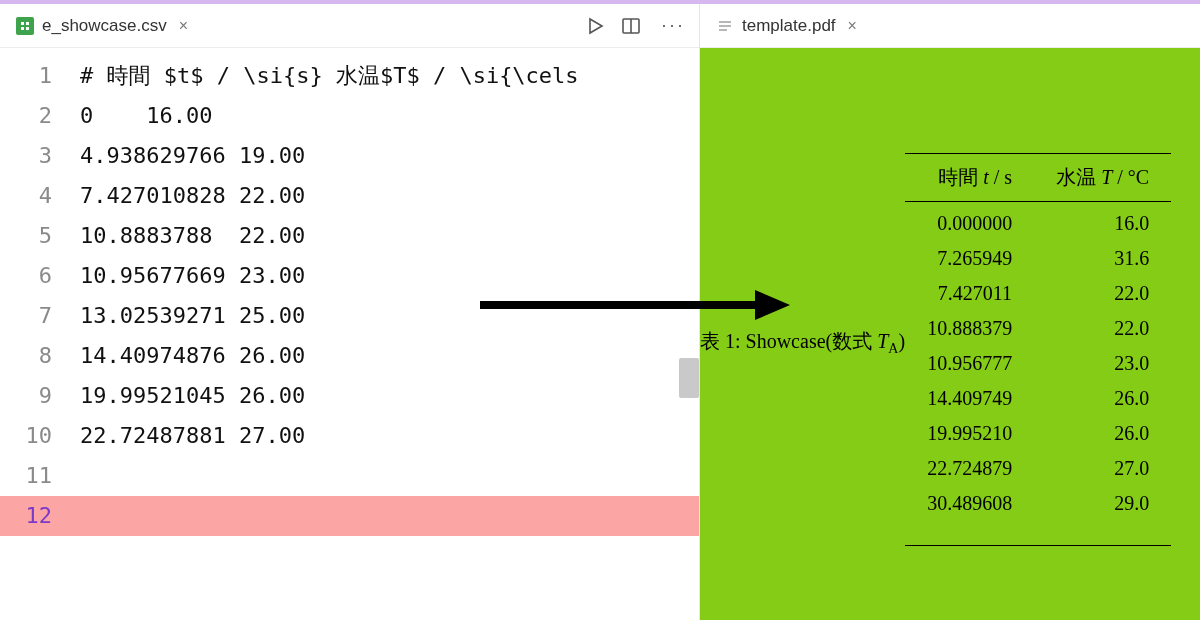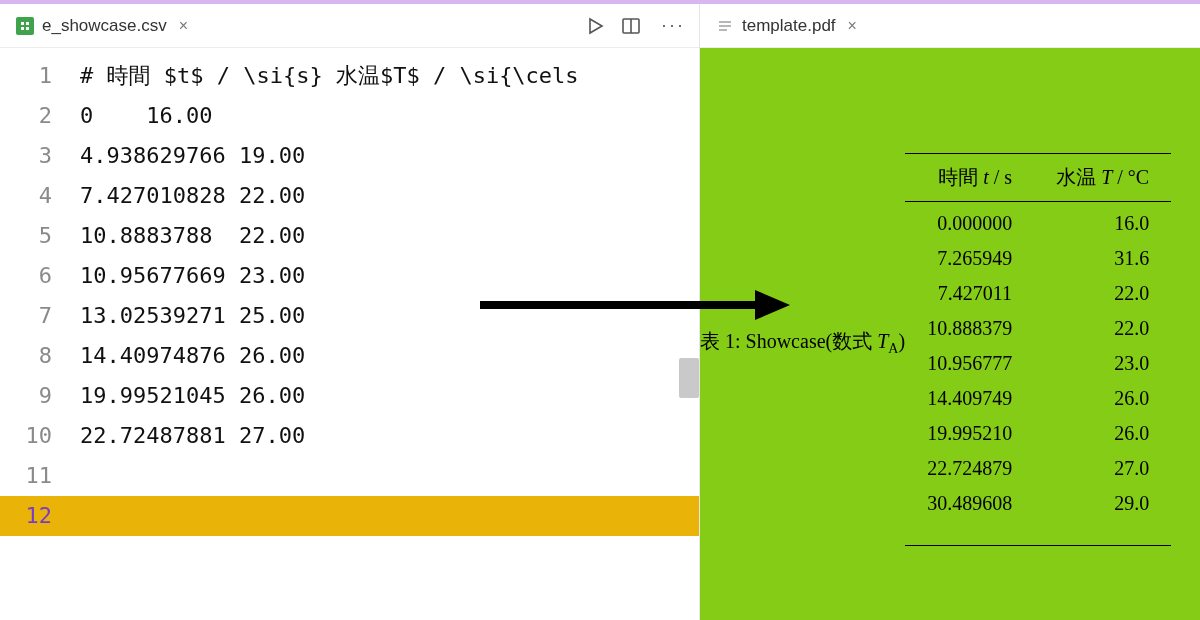--- a/index.html
+++ b/index.html
@@ -19,21 +19,21 @@
   .tabbar-spacer { flex: 1; }
   .tabbar-actions { display: flex; align-items: center; gap: 16px; color: #6f6f6f; }
   .icon-btn { width: 20px; height: 20px; display: inline-flex; align-items: center; justify-content: center; cursor: pointer; }
   .icon-btn svg { width: 18px; height: 18px; stroke: #555; fill: none; stroke-width: 1.6; }
   .ellipsis { font-size: 18px; letter-spacing: 2px; color: #555; cursor: pointer; padding: 0 4px; }
 
   .editor { flex: 1; position: relative; font-family: "Menlo", "Consolas", monospace; font-size: 22px; line-height: 40px; padding-top: 8px; }
   .editor-line { display: flex; align-items: baseline; height: 40px; }
   .gutter { width: 80px; text-align: right; padding-right: 28px; color: #8a8a8a; user-select: none; }
   .code { white-space: pre; color: #111; }
-  .editor-line.active-blank { background: #eab308; }
+  .editor-line.active-blank { background: #fca5a5; }
   .editor-line.active-blank .gutter { color: #7a3bc8; font-weight: 500; }
   .minimap-slider { position: absolute; right: 0; top: 310px; width: 20px; height: 40px; background: #c9c9c9; border-radius: 2px; }
 
   .pdf-view { flex: 1; background: #84cc16; padding: 30px 0 0 0; display: flex; flex-direction: row; align-items: center; font-family: "Times New Roman", "Noto Serif", serif; color: #000; }
   .pdf-caption { font-size: 20px; margin-bottom: 14px; }
   .pdf-caption .TA { font-style: italic; }
   .pdf-caption sub { font-size: 70%; font-style: normal; vertical-align: sub; }
   .pdf-table { border-collapse: collapse; font-size: 20px; }
   .pdf-table th, .pdf-table td { padding: 6px 22px; text-align: right; }
   .pdf-table thead tr { border-top: 1.5px solid #000; border-bottom: 1px solid #000; }

